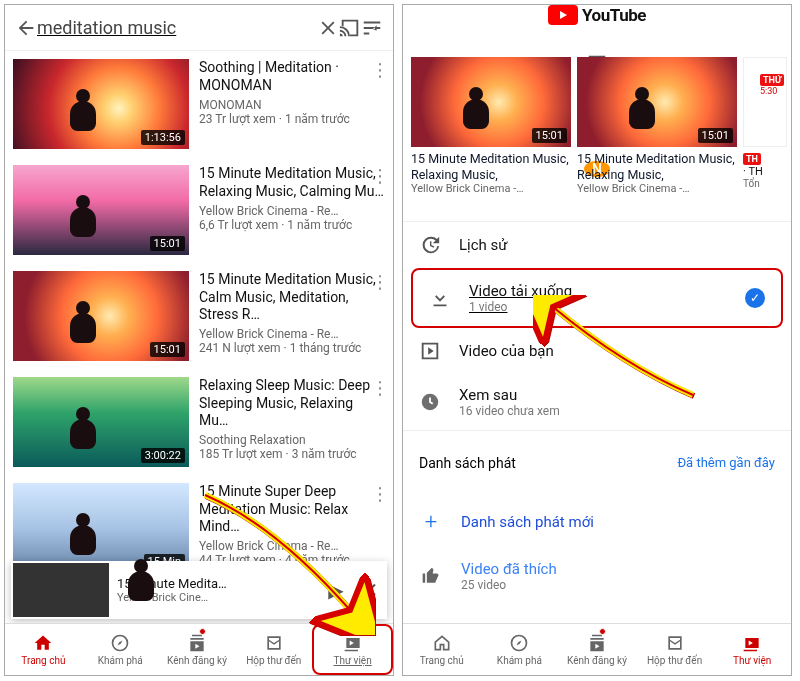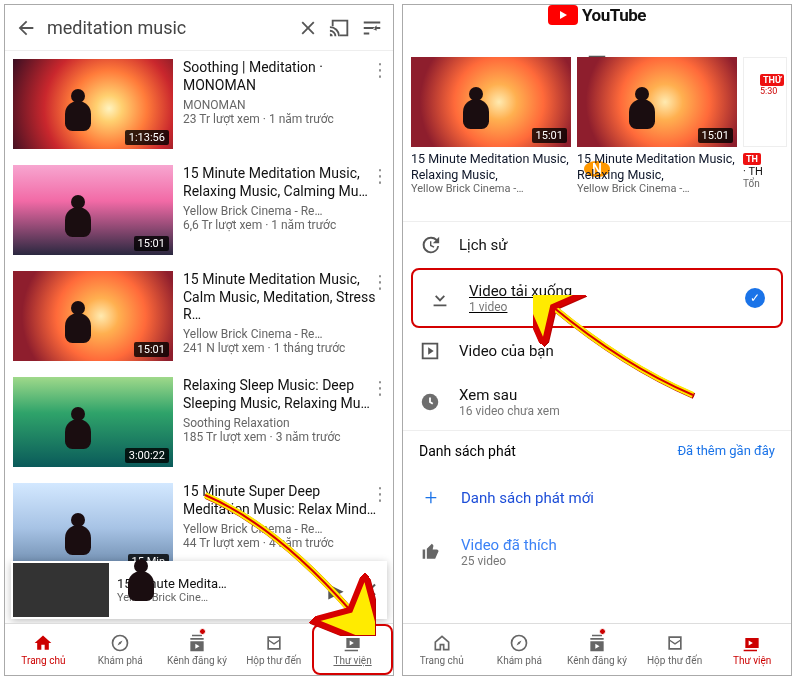--- a/index.html
+++ b/index.html
@@ -1,28 +1,28 @@
 <!DOCTYPE html>
 <html><head>
 <meta charset="utf-8">
 <style>
   * { box-sizing: border-box; margin: 0; padding: 0; font-family: Roboto, Arial, sans-serif; }
   body { background: #fff; width: 800px; height: 681px; position: relative; }
   .screens { display: flex; gap: 8px; padding: 4px; }
   .phone { width: 390px; height: 672px; border: 1px solid #aaa; background: #fff; position: relative; overflow: hidden; }
 
   
-  .sbar { display: flex; align-items: center; height: 46px; padding: 0 10px; gap: 10px; border-bottom: 1px solid #eee; }
+  .sbar { display: flex; align-items: center; height: 46px; padding: 0 10px; border-bottom: 1px solid #eee; text-decoration: underline; }
   .sbar .q { flex: 1; font-size: 18px; color: #444; }
   .ico { width: 22px; height: 22px; display: inline-flex; align-items: center; justify-content: center; color: #555; }
   .ico svg { width: 100%; height: 100%; }
 
   .vlist { height: 560px; overflow: hidden; }
   .vrow { display: flex; padding: 8px 8px 8px 8px; gap: 10px; position: relative; }
-  .thumb { width: 160px; height: 90px; background: #333; position: relative; flex-shrink: 0; }
+  .thumb { width: 176px; height: 90px; background: #333; position: relative; flex-shrink: 0; }
   .dur { position: absolute; right: 4px; bottom: 4px; background: rgba(0,0,0,.8); color: #fff; font-size: 11px; padding: 1px 4px; border-radius: 2px; }
   .vmeta { flex: 1; min-width: 0; }
   .vt { font-size: 14px; color: #111; line-height: 1.25; max-height: 3.7em; overflow: hidden; }
   .vc { font-size: 12px; color: #666; margin-top: 4px; white-space: nowrap; overflow: hidden; text-overflow: ellipsis; }
   .vs { font-size: 12px; color: #666; }
   .vmore { position: absolute; right: 4px; top: 8px; color: #888; font-size: 18px; }
 
   
   .th-sunset { background: radial-gradient(circle at 60% 55%, #fff3c0 0%, #ffd070 12%, #ff7b3a 35%, #c9272d 60%, #3a0f22 100%); }
   .th-pink   { background: linear-gradient(180deg,#f7a6d0 0%, #f26aa6 40%, #2a2840 100%); }
@@ -66,21 +66,21 @@
   .redtag { background:#e11; color:#fff; font-weight:700; font-size:9px; padding:1px 3px; border-radius:2px; display:inline-block; }
 
   .menu { border-top:1px solid #eee; }
   .mrow { display:flex; align-items:center; padding: 12px 16px; gap:18px; position:relative; }
   .mrow .mic { width:22px; height:22px; color:#555; display:flex; align-items:center; justify-content:center; }
   .mrow .mic svg { width:100%; height:100%; }
   .mtxt .ml { font-size:15px; color:#111; }
   .mtxt .ms { font-size:12px; color:#777; }
   .mcheck { position:absolute; right:16px; width:20px; height:20px; background:#1a73e8; border-radius:50%; display:flex; align-items:center; justify-content:center; color:#fff; font-size:12px; }
 
-  .sect { border-top:1px solid #eee; padding:12px 16px; }
+  .sect { border-top:1px solid #eee; padding:24px 16px; }
   .secthdr { display:flex; justify-content:space-between; font-size:14px; }
   .secthdr .s2 { color:#1a73e8; font-size:13px; }
   .prow { display:flex; align-items:center; gap:20px; padding:14px 18px; }
   .prow .pic { width:20px; color:#1a73e8; font-size:22px; font-weight:300; text-align:center; }
   .prow .pl { font-size:15px; color:#1d4ed8; }
   .lrow { display:flex; align-items:center; gap:20px; padding:12px 18px; }
   .lrow svg { width:20px; height:20px; color:#666; }
   .lrow .ll { font-size:15px; color:#3b82f6; }
   .lrow .ls { font-size:12px; color:#777; }
 

